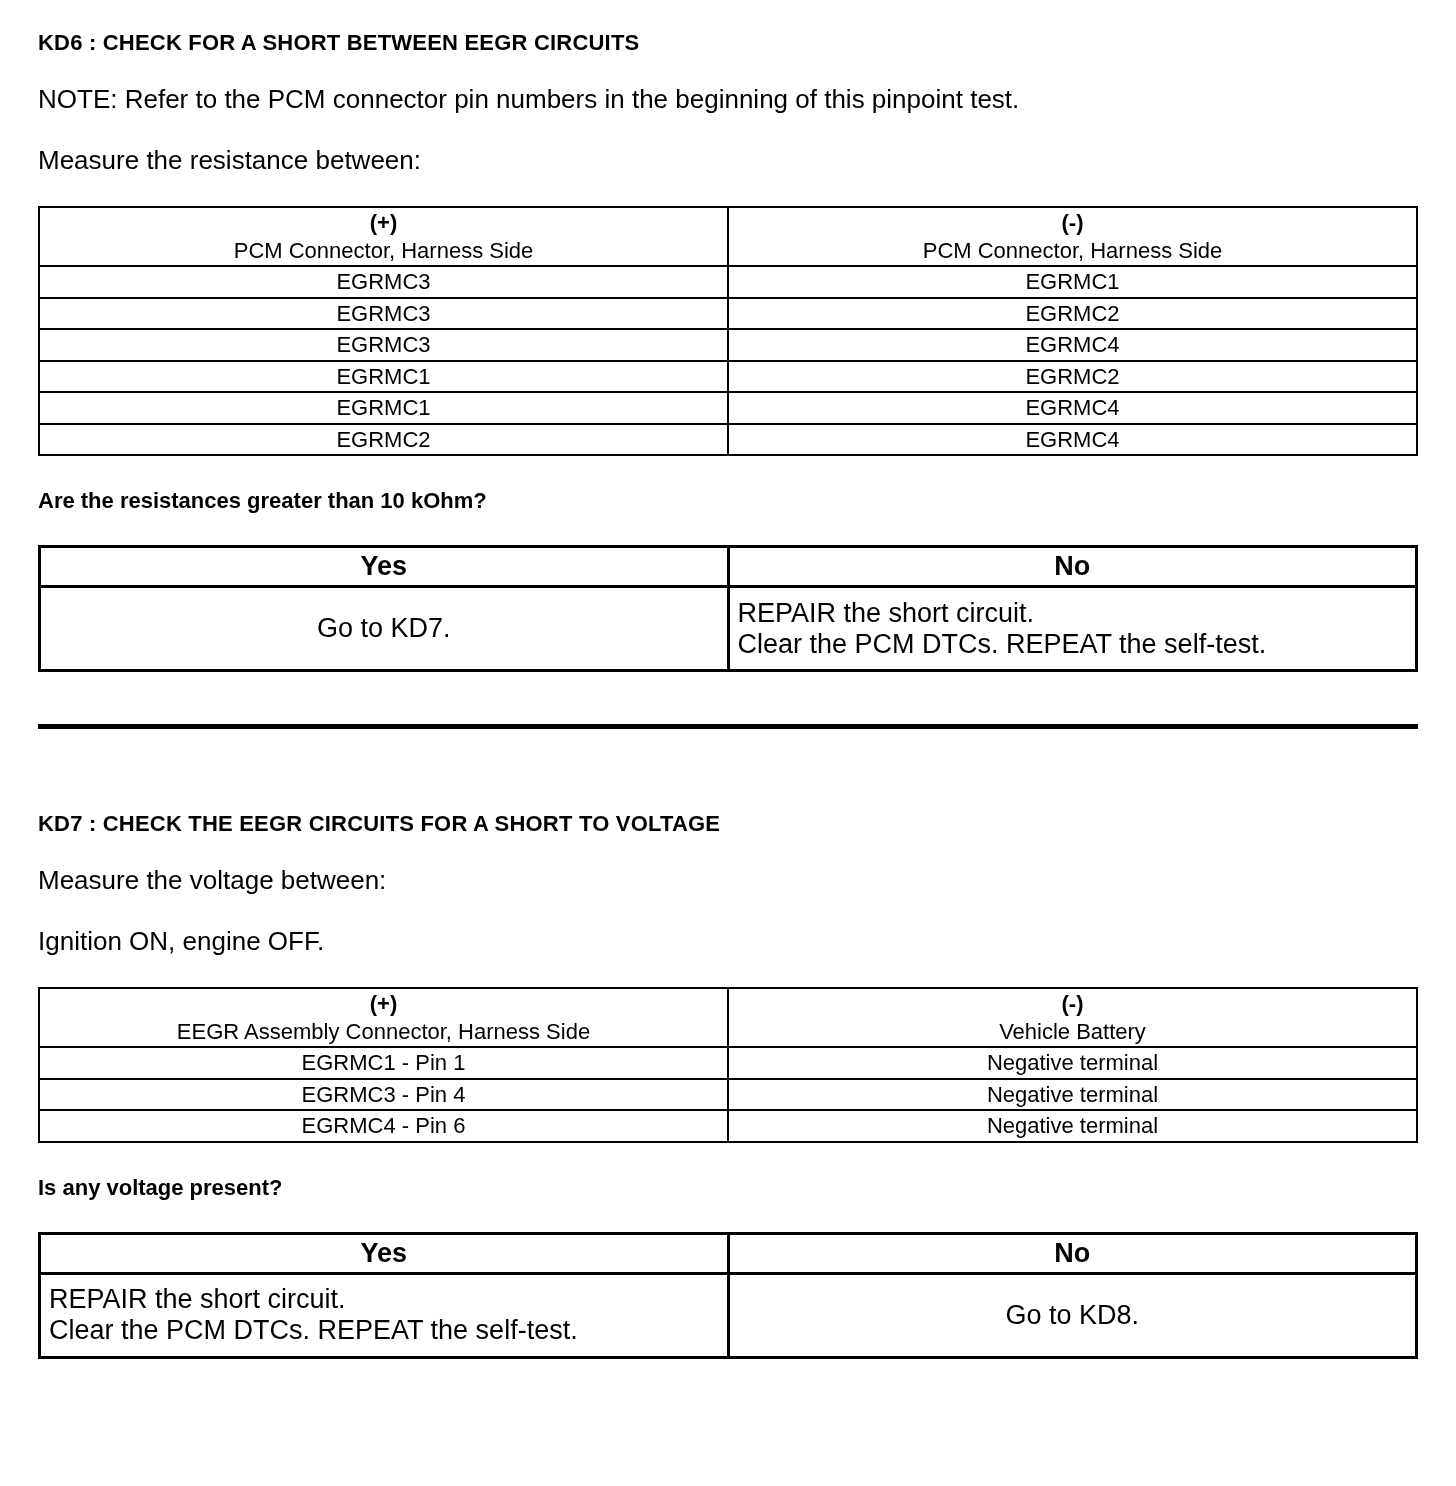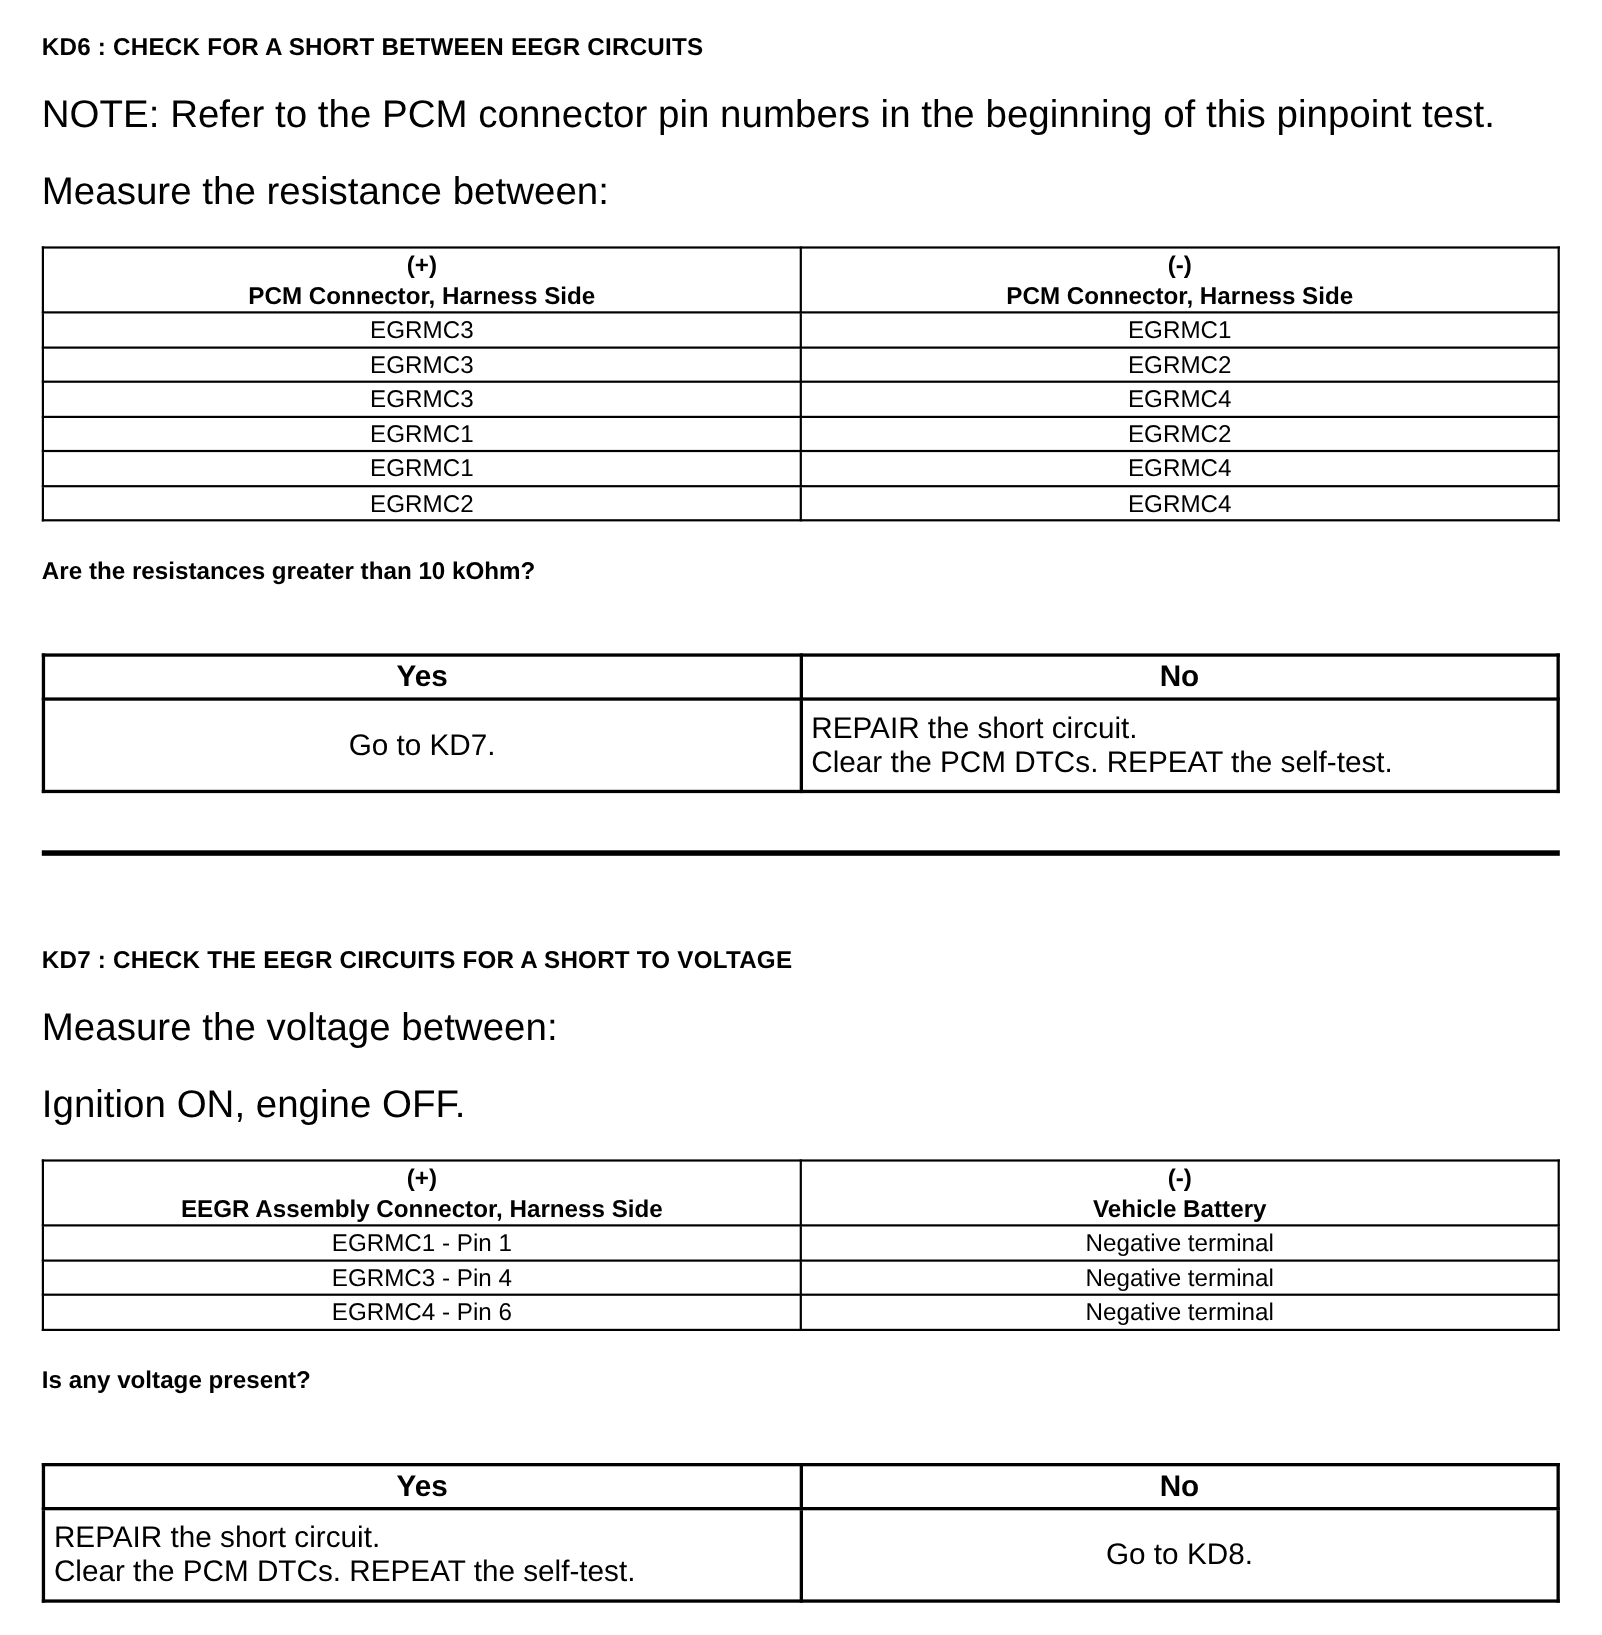--- a/index.html
+++ b/index.html
@@ -14,21 +14,21 @@
     padding: 26px 38px 10px 38px;
   }
   .section-heading {
     font-size: 22px;
     font-weight: bold;
     letter-spacing: 0.2px;
     margin-top: 4px;
     margin-bottom: 28px;
   }
   .body-line {
-    font-size: 35px;
+    font-size: 26px;
     margin-bottom: 30px;
   }
   .question-line {
     font-size: 22px;
     font-weight: bold;
     margin-top: 32px;
     margin-bottom: 8px;
   }
   table.measure-table {
     width: 100%;
@@ -44,28 +44,28 @@
     font-size: 22px;
     font-weight: normal;
     padding: 1px 6px;
     line-height: 1.25;
   }
   table.measure-table th .sign {
     font-weight: bold;
     display: block;
   }
   table.measure-table th .label {
-    font-weight: bold;
+    font-weight: normal;
     display: block;
   }
   table.decision-table {
     width: 100%;
     border-collapse: collapse;
     table-layout: fixed;
-    margin-top: 62px;
+    margin-top: 31px;
     margin-bottom: 10px;
   }
   table.decision-table th,
   table.decision-table td {
     border: 3px solid #000000;
     font-size: 27px;
     padding: 2px 8px;
     vertical-align: middle;
   }
   table.decision-table th {

